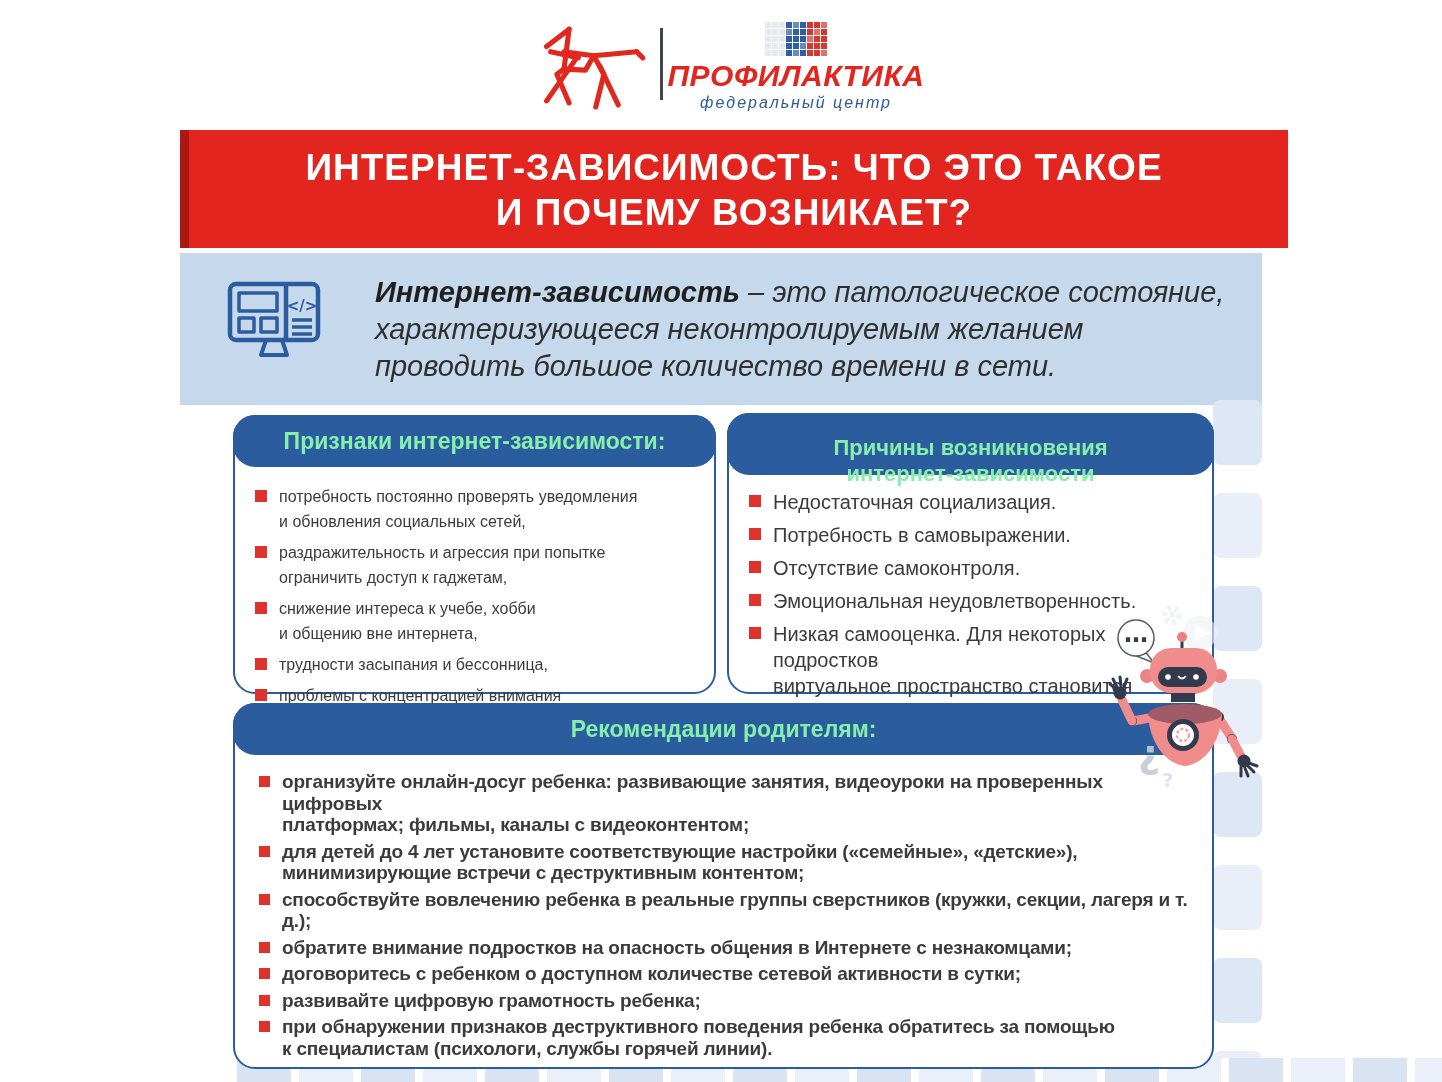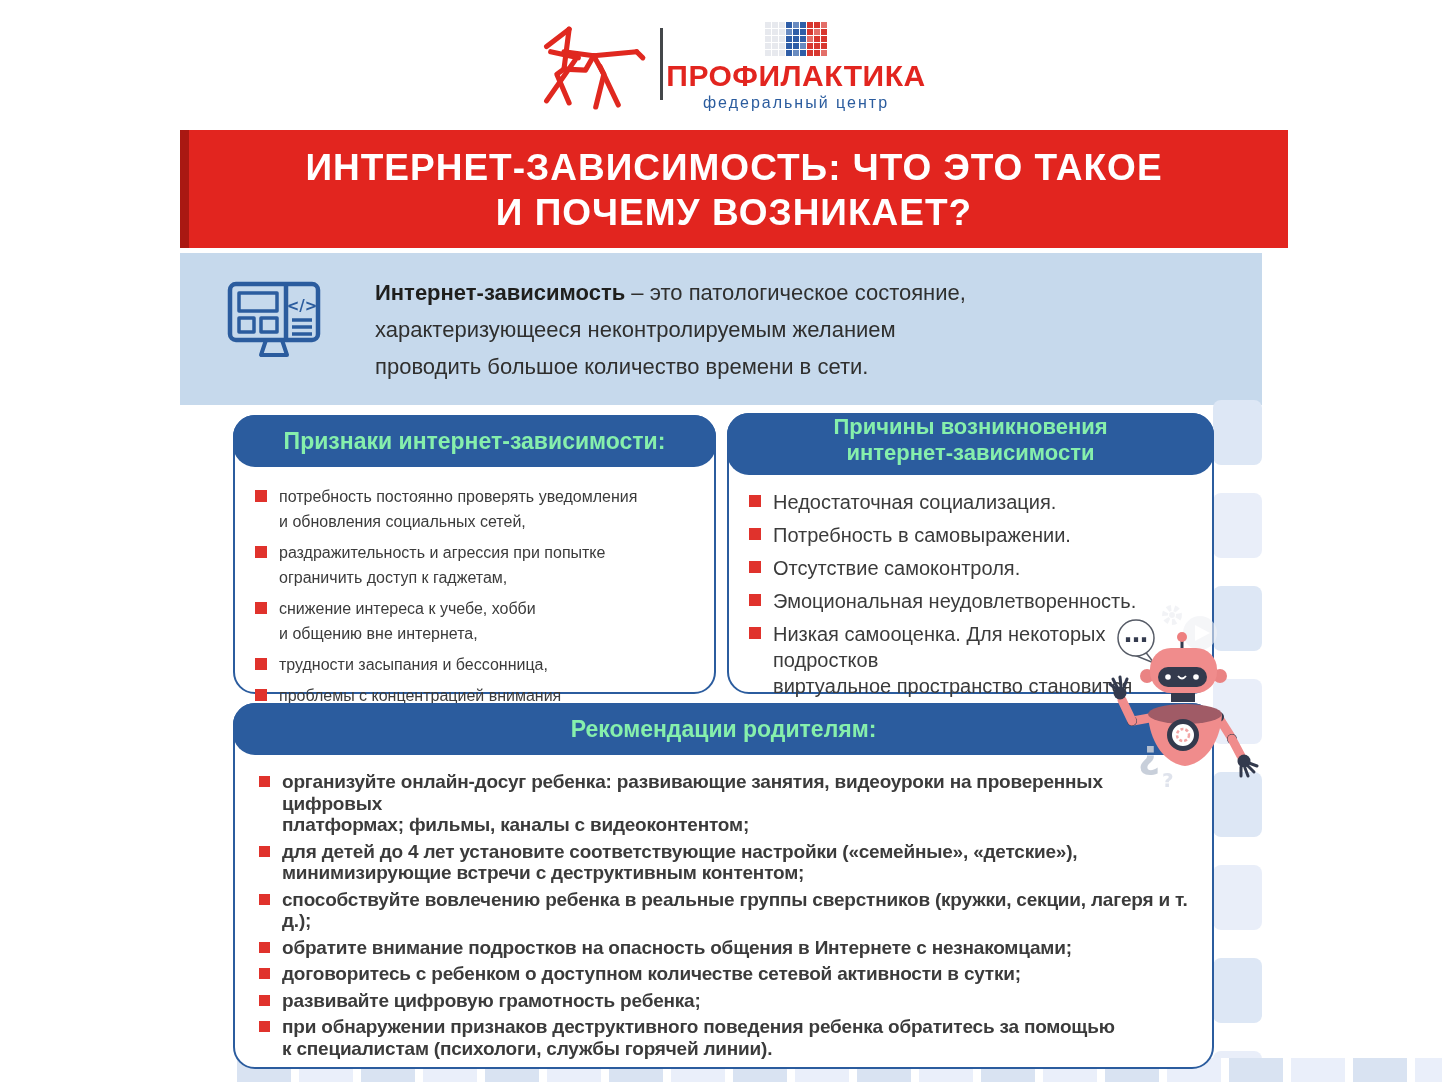--- a/index.html
+++ b/index.html
@@ -6,47 +6,47 @@
     --red:#e2251f; --dark-red:#a91812; --blue:#2b5c9e; --light-blue:#c6d9ec;
     --bullet:#e0322c; --text:#3b3b3b;
   }
   html,body{margin:0;padding:0;background:#fff;}
   .canvas{position:relative;width:1442px;height:1082px;background:#fff;overflow:hidden;
           font-family:"Liberation Sans",sans-serif;}
 
   
   .deer{position:absolute;left:522px;top:12px;width:128px;height:104px;}
   .brand-divider{position:absolute;left:660px;top:28px;width:3px;height:72px;background:#44474a;}
-  .brand-block{position:absolute;left:640px;top:22px;width:312px;text-align:center;}
+  .brand-block{position:absolute;left:640px;top:22px;width:312px;text-align:center;font-style:italic;}
   .pixel-grid{display:inline-block;line-height:0;margin-bottom:4px;}
   .pixel-grid .prow{height:7px;}
   .pixel-grid .cell{display:inline-block;width:6px;height:6px;margin-right:1px;margin-bottom:1px;}
   .brand-name{font-size:30px;font-weight:bold;letter-spacing:.5px;color:var(--red);line-height:30px;}
   .brand-sub{font-size:16px;letter-spacing:2px;color:var(--blue);margin-top:3px;}
 
   
   .banner{position:absolute;left:180px;top:130px;width:1108px;height:118px;background:var(--red);}
   .banner-strip{position:absolute;left:0;top:0;width:9px;height:100%;background:var(--dark-red);}
   .banner-text{position:absolute;left:0;right:0;top:15px;text-align:center;color:#fff;
                font-weight:bold;font-size:37px;line-height:45px;letter-spacing:1px;}
 
   
   .definition{position:absolute;left:180px;top:253px;width:1082px;height:152px;background:var(--light-blue);}
   .def-icon{position:absolute;left:46px;top:27px;width:96px;height:86px;}
-  .def-text{position:absolute;left:195px;top:21px;font-size:22px;line-height:37px;color:#2f2f2e;}
+  .def-text{position:absolute;left:195px;top:21px;font-size:29px;line-height:37px;color:#2f2f2e;font-style:italic;}
   .def-text .term{font-weight:bold;color:#1f1f1d;}
 
   
   .card{position:absolute;background:#fff;border:2px solid var(--blue);border-radius:22px;z-index:1;}
   .card-header{position:absolute;top:-2px;left:-2px;right:-2px;background:var(--blue);
                border-radius:22px;color:#86efac;font-weight:bold;text-align:center;white-space:pre-line;}
   .signs-card{left:233px;top:415px;width:479px;height:275px;}
   .signs-card .card-header{height:52px;font-size:23px;line-height:52px;}
   .causes-card{left:727px;top:413px;width:483px;height:277px;}
-  .causes-card .card-header{height:62px;font-size:22px;line-height:26px;padding-top:1px;box-sizing:border-box;}
+  .causes-card .card-header{height:62px;font-size:22px;line-height:26px;padding-top:22px;box-sizing:border-box;}
   .rec-card{left:233px;top:703px;width:977px;height:362px;}
   .rec-card .card-header{height:52px;font-size:23px;line-height:52px;}
 
   ul.blist{list-style:none;margin:0;padding:0;position:absolute;}
   ul.blist li{display:flex;align-items:flex-start;}
   .bullet{flex:0 0 auto;width:12px;height:12px;background:var(--bullet);margin-right:12px;margin-top:6px;}
   .itext{white-space:pre-line;color:var(--text);}
 
   .signs-list{left:20px;top:67px;right:10px;}
   .signs-list li{margin-bottom:6px;}

